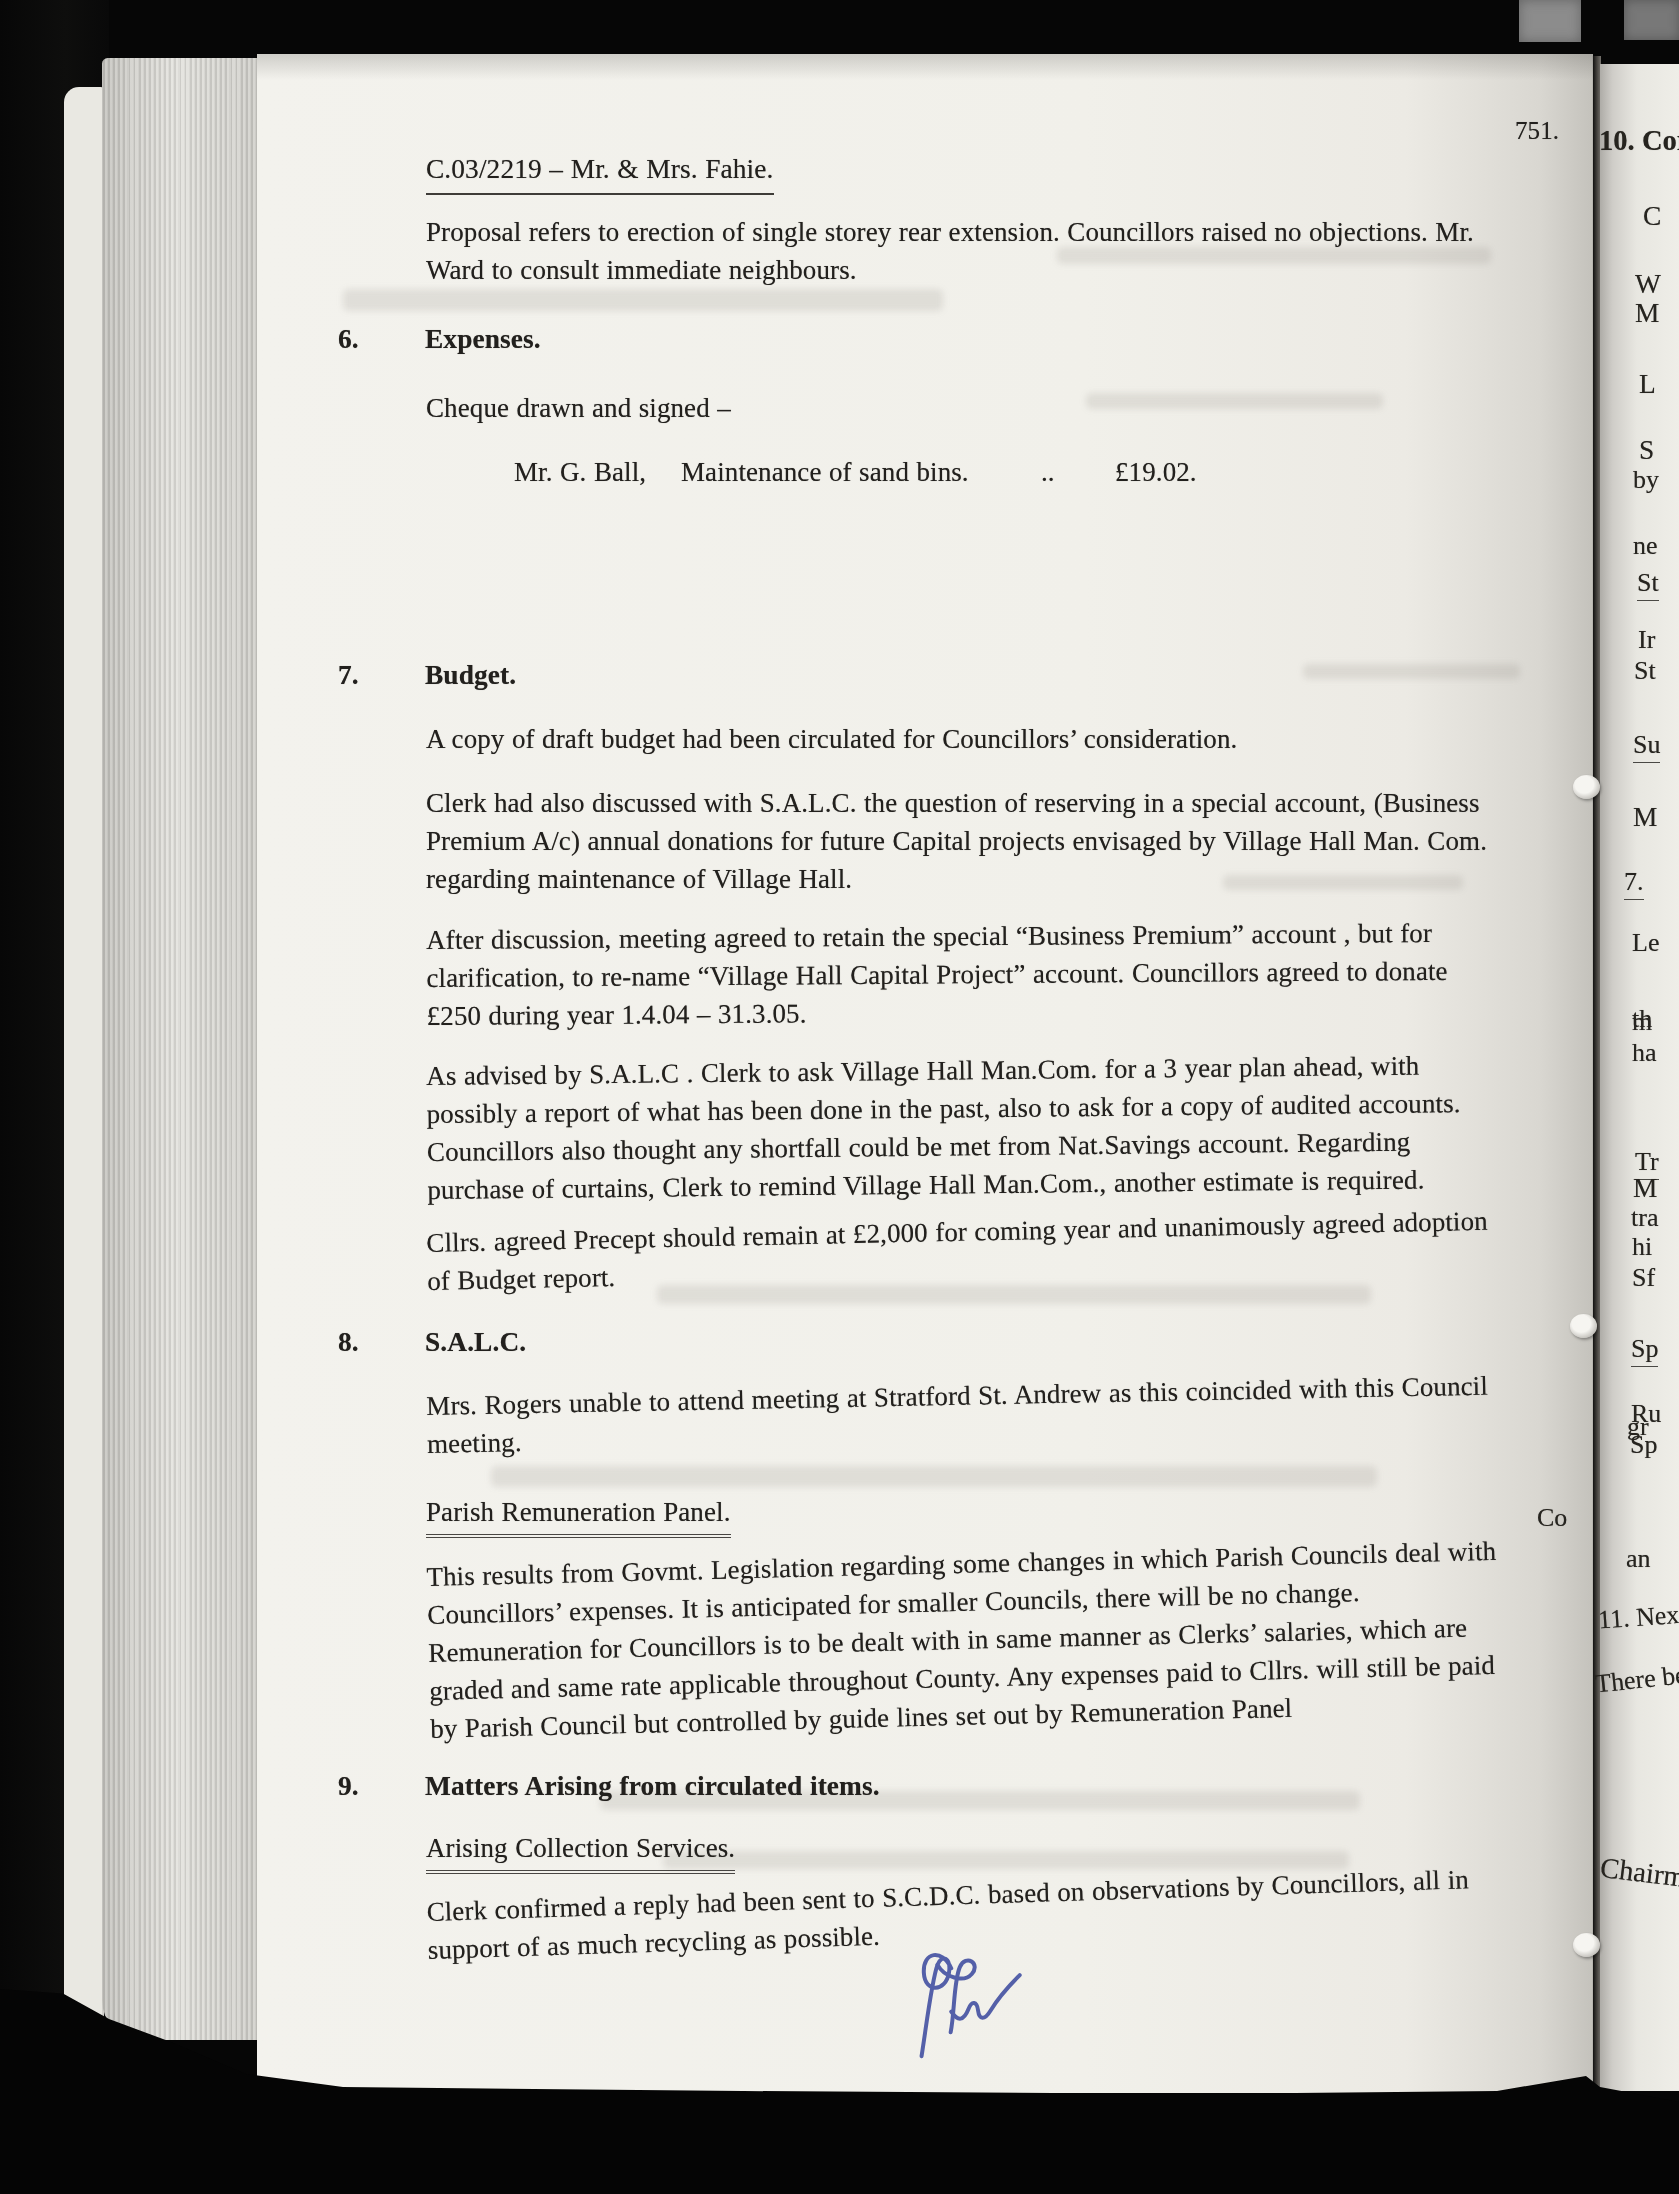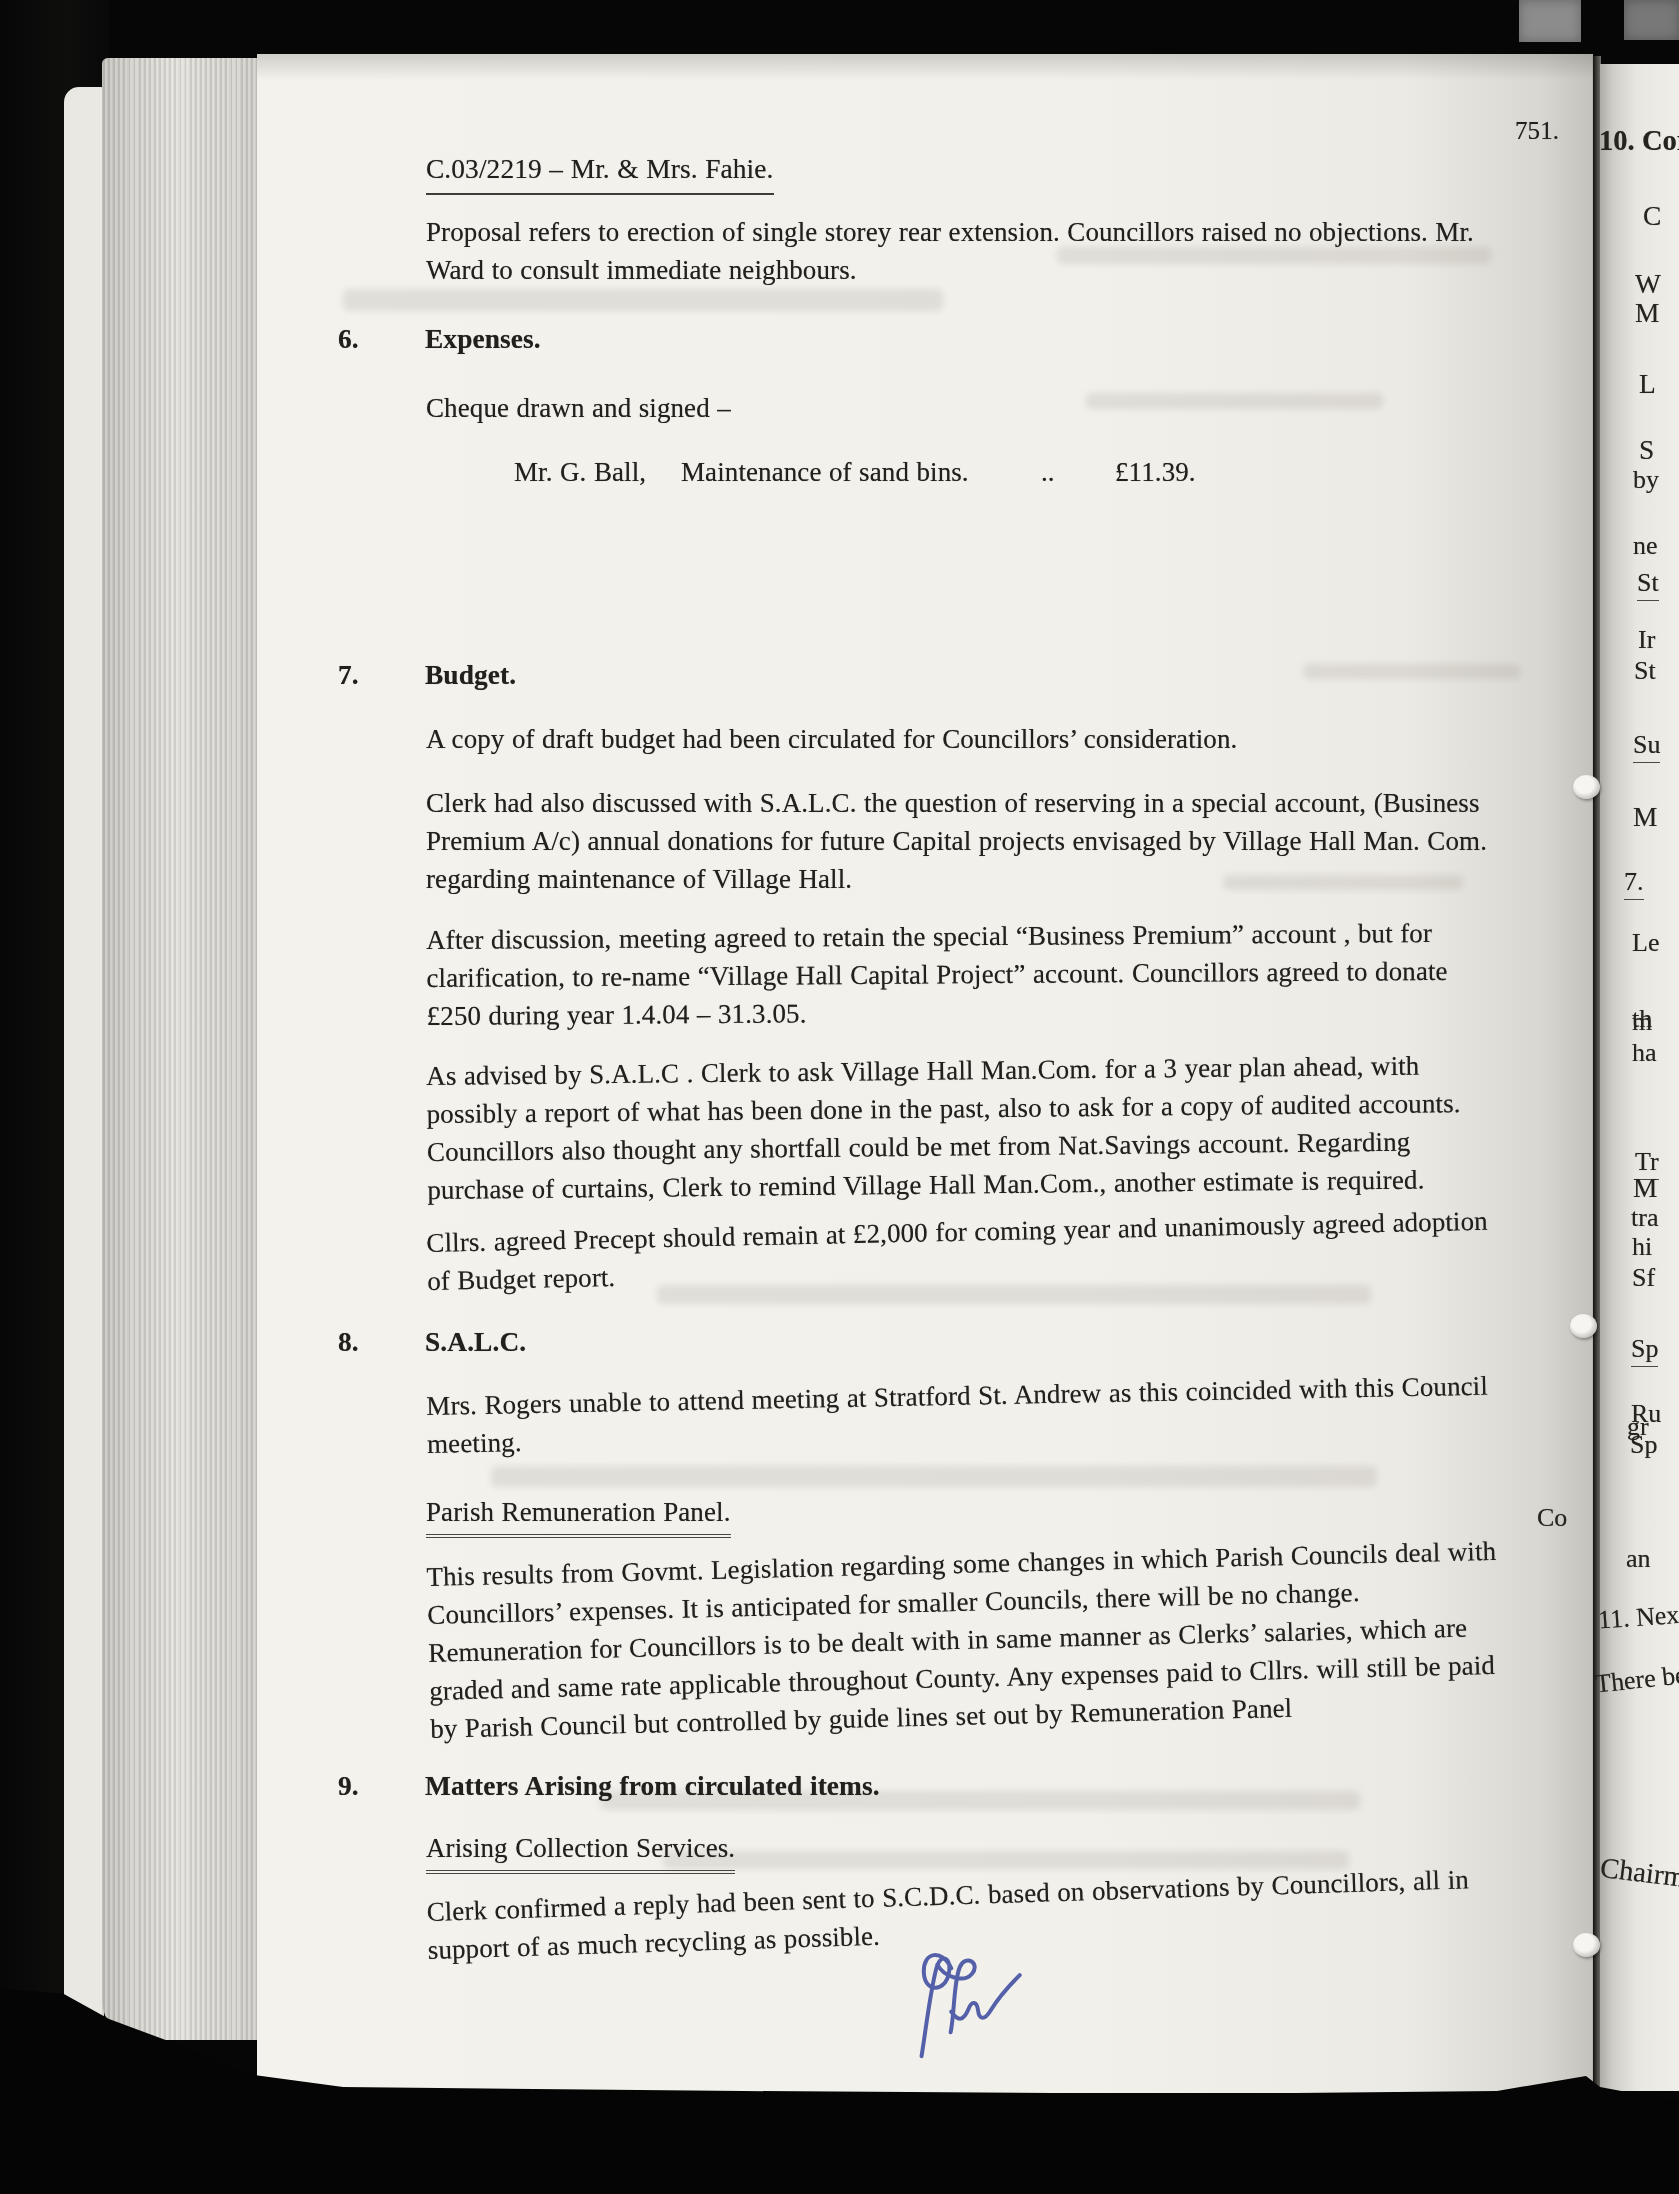--- a/index.html
+++ b/index.html
@@ -87,21 +87,21 @@
 
   <div class="t sec" style="left:338px;top:320px;">
     <span class="num">6.</span>
     <span class="h">Expenses.</span>
   </div>
   <div class="t" style="left:426px;top:389px;">Cheque drawn and signed –</div>
   <div>
     <span class="t" style="left:514px;top:453px;">Mr. G. Ball,</span>
     <span class="t" style="left:681px;top:453px;">Maintenance of sand bins.</span>
     <span class="t" style="left:1041px;top:453px;">..</span>
-    <span class="t" style="left:1115px;top:453px;">£11.39.</span>
+    <span class="t" style="left:1115px;top:453px;">£19.02.</span>
   </div>
 
   <div class="t sec" style="left:338px;top:656px;">
     <span class="num">7.</span>
     <span class="h">Budget.</span>
   </div>
   <div class="t" style="left:426px;top:720px;">A copy of draft budget had been circulated for Councillors’ consideration.</div>
   <div class="t para" style="left:426px;top:784px;">
       <div class="line">Clerk had also discussed with S.A.L.C. the question of reserving in a special account, (Business</div>
       <div class="line">Premium A/c) annual donations for future Capital projects envisaged by Village Hall Man. Com.</div>

